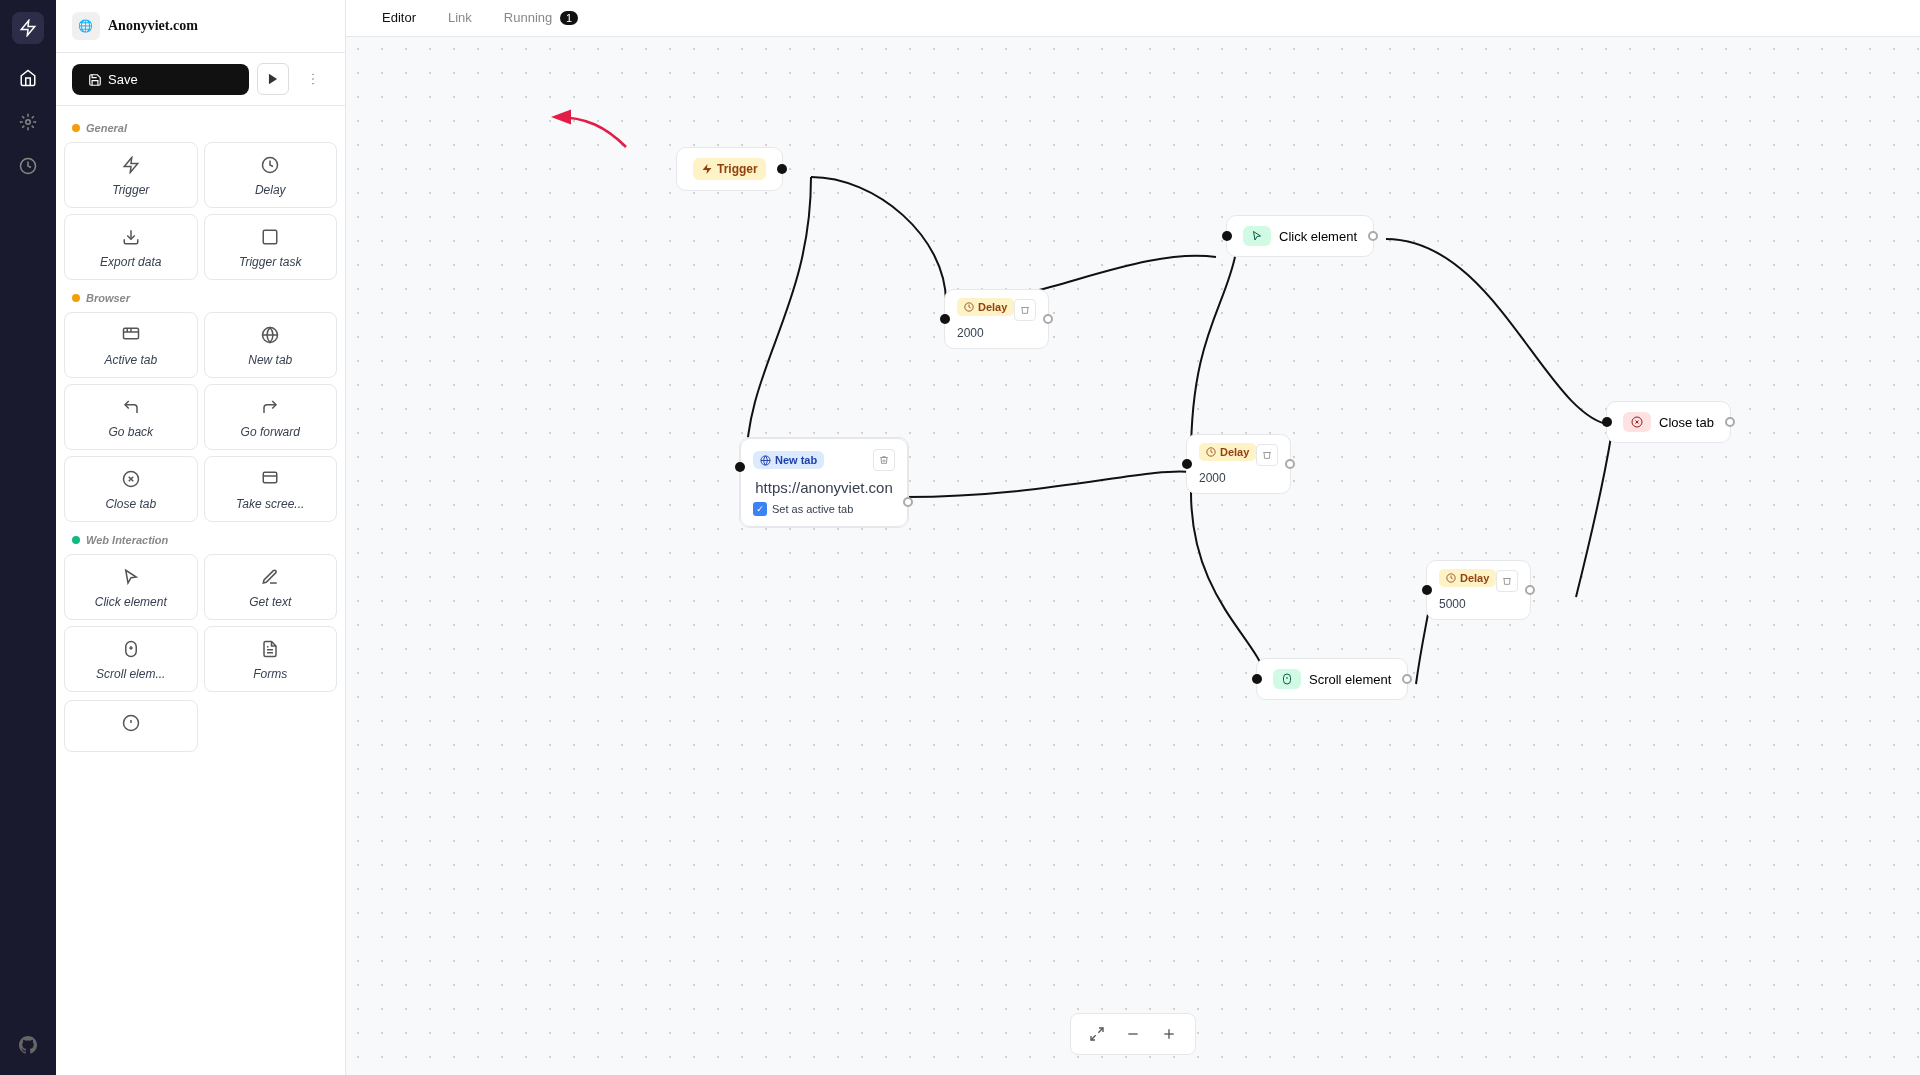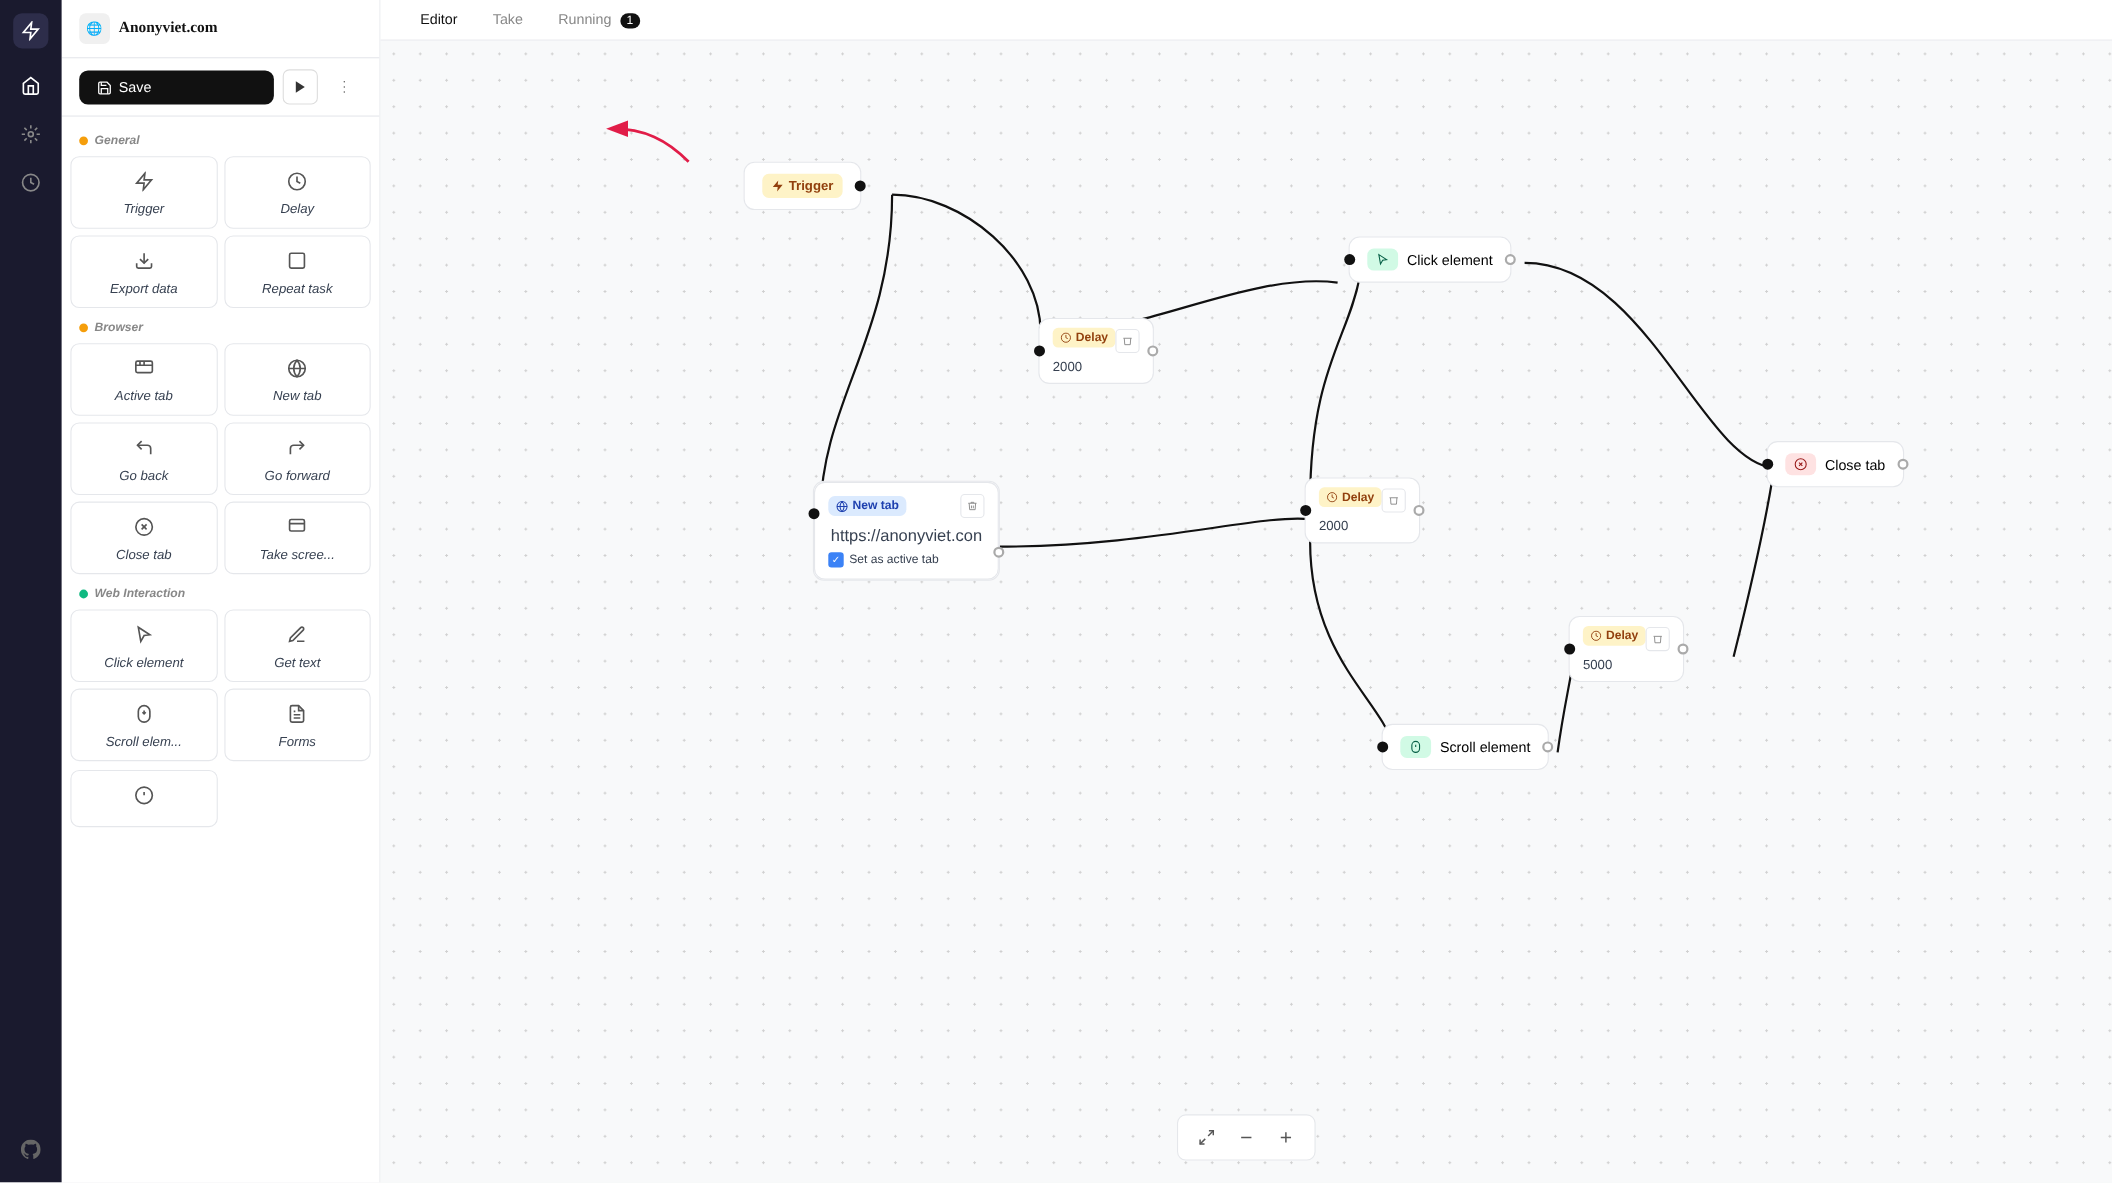--- a/index.html
+++ b/index.html
@@ -481,21 +481,21 @@
             </svg>
           </div>
         <span>Export data</span>
       </div>
       <div class="node-item">
         <div class="node-icon">
             <svg width="18" height="18" viewBox="0 0 24 24" fill="none" stroke="#555" stroke-width="2">
               <rect x="3" y="3" width="18" height="18" rx="2"></rect>
             </svg>
           </div>
-        <span>Repeat task</span>
+        <span>Trigger task</span>
       </div>
     </div>
 
     <div class="section-label">
       <span class="section-dot yellow"></span>
       <span>Browser</span>
     </div>
     <div class="nodes-grid">
       <div class="node-item">
         <div class="node-icon">
@@ -618,21 +618,21 @@
   </div>
 </div>
 
 <div class="main">
 
   <div class="top-tabs">
     <div class="tab active">
       <span>Editor</span>
     </div>
     <div class="tab">
-      <span>Take</span>
+      <span>Link</span>
     </div>
     <div class="tab">
       <span>Running</span>
       <span class="tab-badge">1</span>
     </div>
   </div>
 
   <div class="canvas">
 
     <svg class="canvas-svg">

